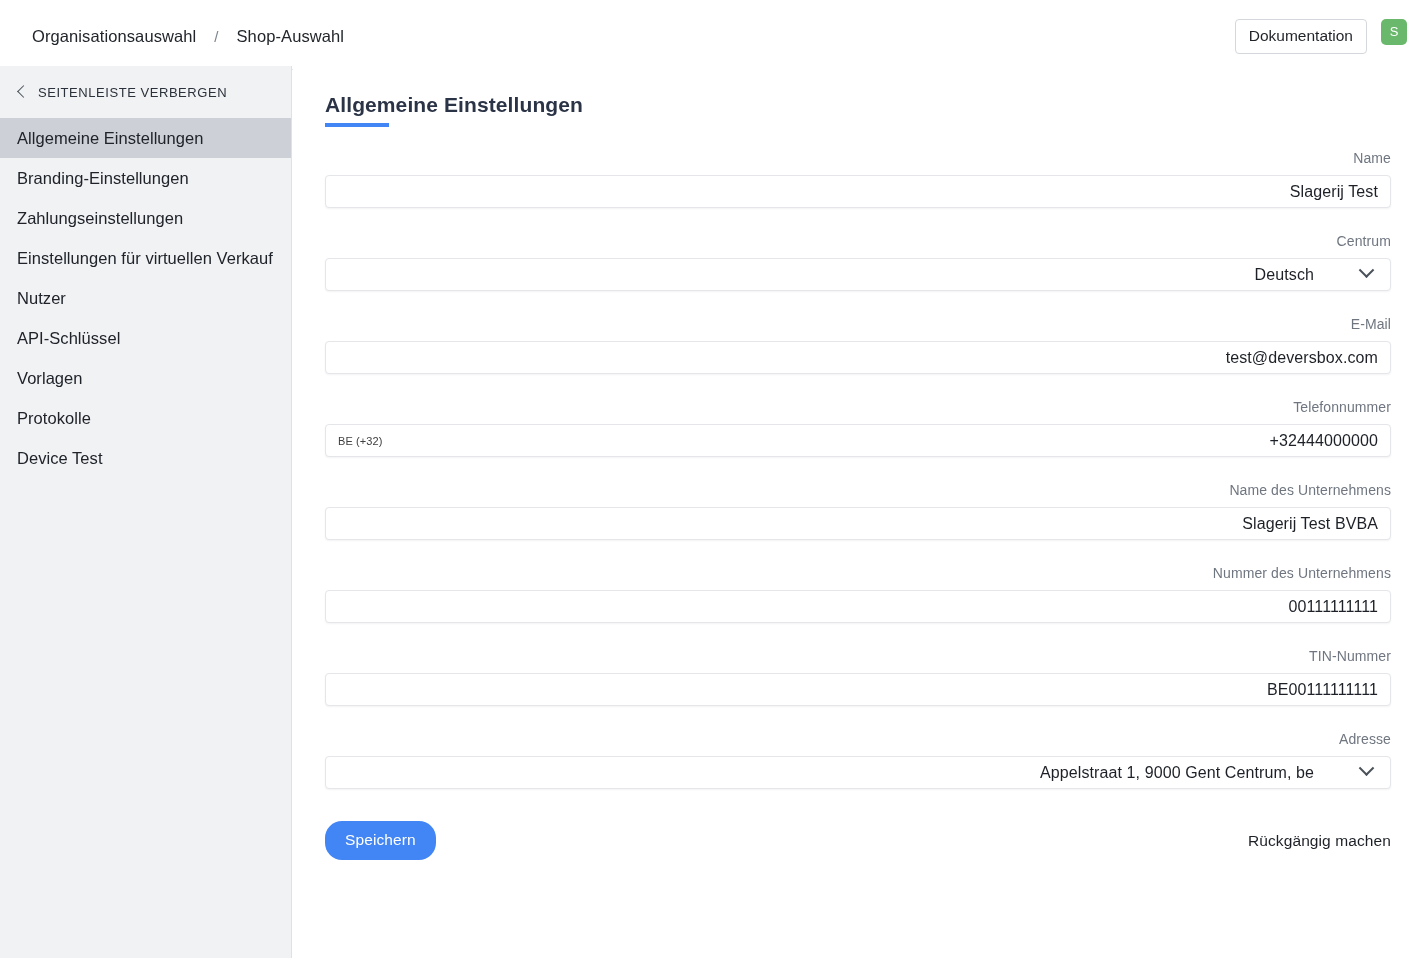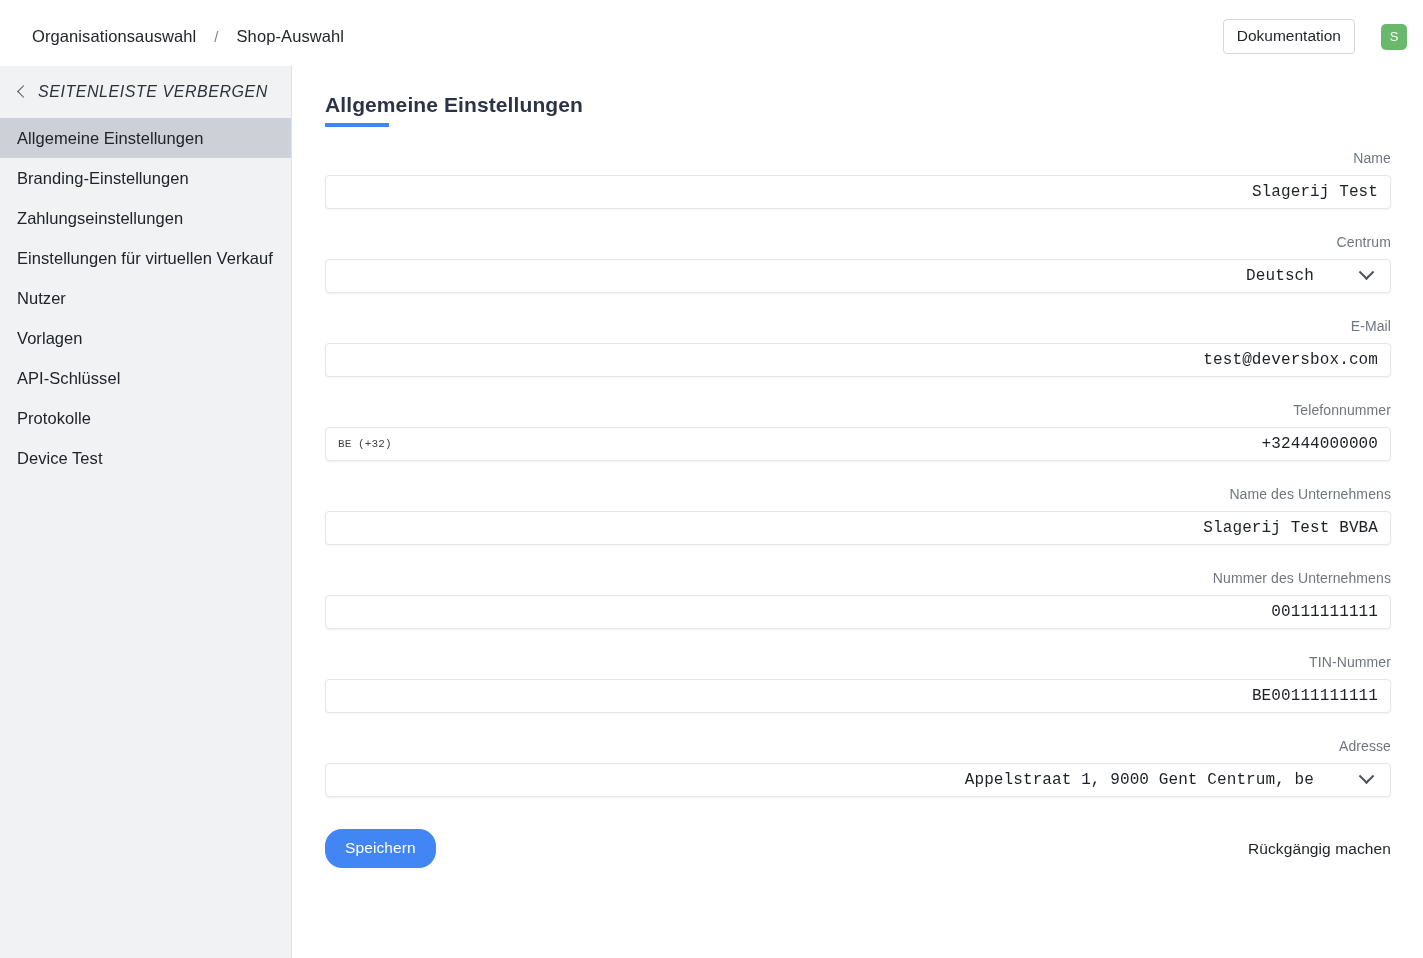--- a/index.html
+++ b/index.html
@@ -40,22 +40,22 @@
     letter-spacing: .1px;
   }
   .crumb-sep {
     color: #7c848d;
     padding: 0 18px;
     font-size: 15px;
   }
   .topbar-right {
     margin-left: auto;
     display: flex;
-    align-items: center;
-    gap: 26px;
+    align-items: flex-start;
+    gap: 14px;
   }
   .doc-btn {
     border: 1px solid #d4d7db;
     background: #fff;
     border-radius: 4px;
     padding: 7px 13px 8px;
     font-size: 15.5px;
     color: #1f2328;
     font-family: "Liberation Sans", sans-serif;
     cursor: pointer;
@@ -98,25 +98,24 @@
   .chevron-left {
     display: inline-block;
     width: 9px;
     height: 9px;
     border-left: 1.6px solid #4a5159;
     border-bottom: 1.6px solid #4a5159;
     transform: rotate(45deg);
     margin-bottom: 1px;
   }
   .sidebar-toggle-label {
-    font-size: 16px;
+    font-size: 13px;
     letter-spacing: .55px;
     font-weight: 500;
     color: #2b313a;
-    font-style: italic;
   }
   .nav-item {
     height: 40px;
     display: flex;
     align-items: center;
     padding-left: 17px;
     font-size: 16.5px;
     color: #20242a;
     cursor: pointer;
     letter-spacing: .05px;
@@ -165,26 +164,25 @@
   }
   .input {
     width: 1066px;
     height: 33px;
     background: #ffffff;
     border: 1px solid #e4e6e9;
     border-radius: 4px;
     box-shadow: 0 1px 2px rgba(16,24,40,.05);
     display: flex;
     align-items: center;
-    padding: 16px 12px;
+    padding: 8px 12px;
     font-size: 16px;
     color: #1d2127;
     cursor: text;
     letter-spacing: .1px;
-    font-family: Liberation Mono, monospace;
   }
   .input.select { cursor: pointer; padding-right: 10px; gap: 47px; }
   .input-value { flex: 1; white-space: nowrap; overflow: hidden; }
   .chevron-down {
     width: 11px;
     height: 11px;
     border-right: 2px solid #4a5159;
     border-bottom: 2px solid #4a5159;
     transform: rotate(45deg) translate(-3px, -3px);
     margin-right: 8px;
@@ -255,24 +253,24 @@
   <div class="nav-item">
     <span>Zahlungseinstellungen</span>
   </div>
   <div class="nav-item">
     <span>Einstellungen für virtuellen Verkauf</span>
   </div>
   <div class="nav-item">
     <span>Nutzer</span>
   </div>
   <div class="nav-item">
+    <span>API-Schlüssel</span>
+  </div>
+  <div class="nav-item">
     <span>Vorlagen</span>
-  </div>
-  <div class="nav-item">
-    <span>API-Schlüssel</span>
   </div>
   <div class="nav-item">
     <span>Protokolle</span>
   </div>
   <div class="nav-item">
     <span>Device Test</span>
   </div>
 </div>
 
 <div class="main">

